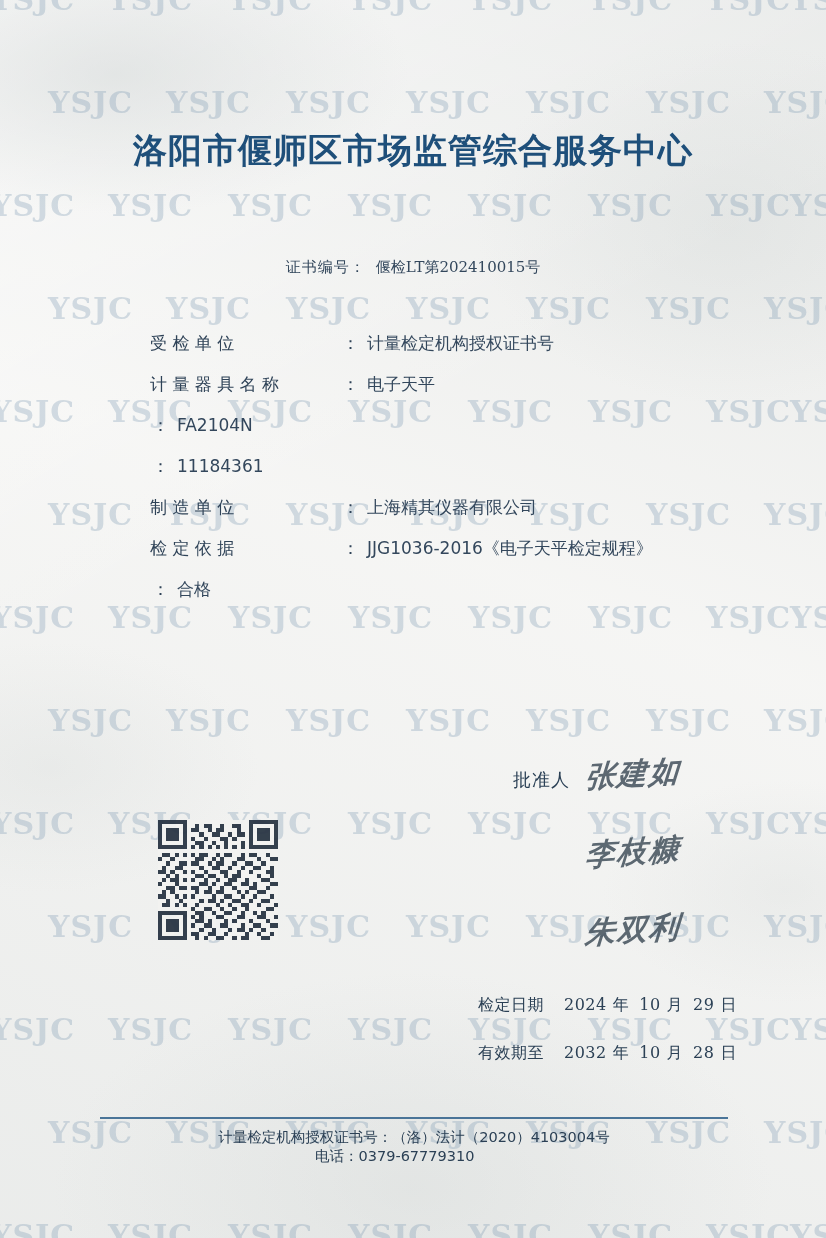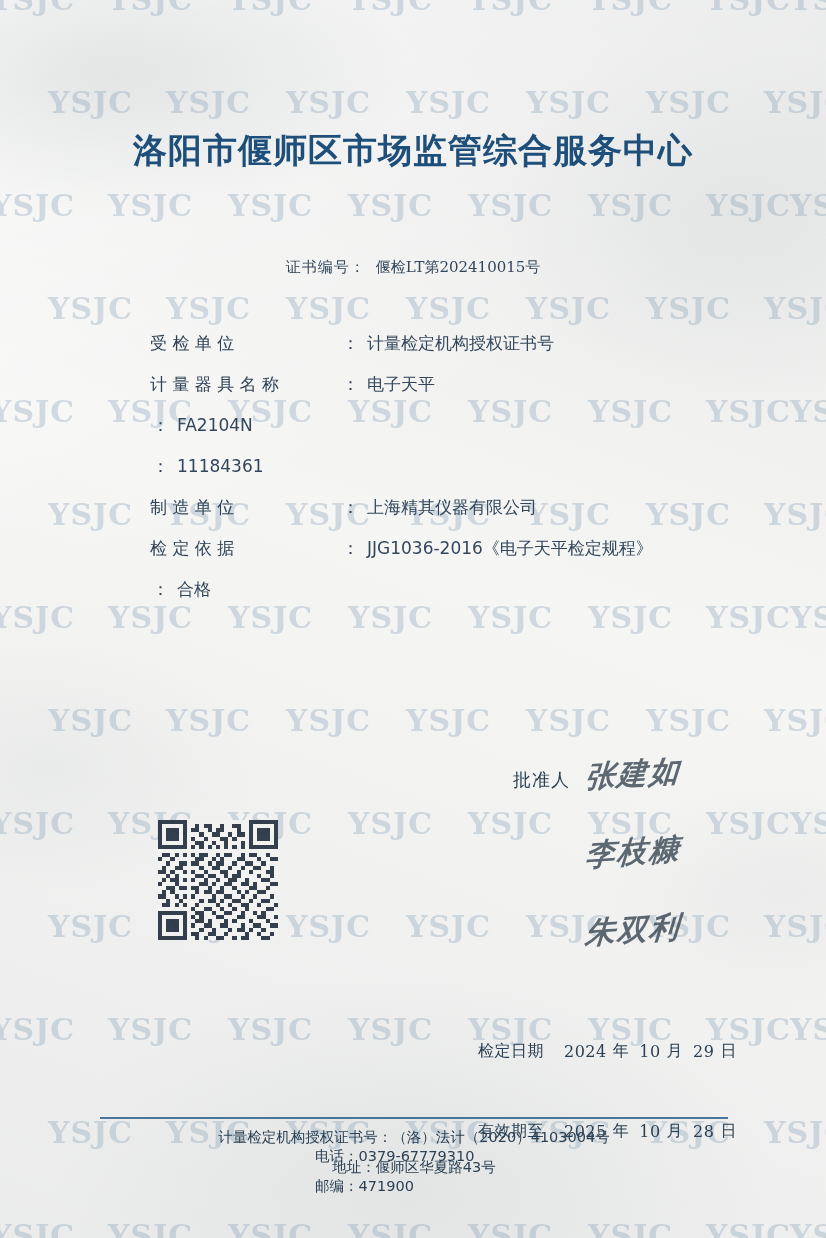--- a/index.html
+++ b/index.html
@@ -190,25 +190,24 @@
   .date-block {
     position: absolute;
     left: 478px;
     top: 995px;
     width: 320px;
     color: #2b4055;
     font-family: "DejaVu Sans", sans-serif;
   }
   .date-row {
     display: flex;
-    align-items: center;
+    align-items: flex-start;
     height: 48px;
     font-size: 16px;
     letter-spacing: 0.5px;
-    margin-top: 32px;
   }
   .date-label { margin-right: 14px; }
   .date-num { font-family: "DejaVu Serif", serif; margin: 0 6px; }
   .date-unit { margin-right: 4px; }
 
   
   #footer-rule {
     position: absolute;
     left: 100px;
     top: 1117px;
@@ -621,36 +620,32 @@
           <span class="date-label">检定日期</span>
           <span class="date-num">2024</span>
           <span class="date-unit">年</span>
           <span class="date-num">10</span>
           <span class="date-unit">月</span>
           <span class="date-num">29</span>
           <span class="date-unit">日</span>
         </div>
         <div class="date-row">
           <span class="date-label">有效期至</span>
-          <span class="date-num">2025</span>
+          <span class="date-num">2032</span>
           <span class="date-unit">年</span>
           <span class="date-num">10</span>
           <span class="date-unit">月</span>
           <span class="date-num">28</span>
           <span class="date-unit">日</span>
         </div>
       </div>
 
     <div id="footer-rule"></div>
 
     <div class="footer">
       <div class="footer-row">
         <div class="footer-left">计量检定机构授权证书号：（洛）法计（2020）4103004号</div>
         <div class="footer-right">电话：0379-67779310</div>
       </div>
-      <div class="footer-row">
-        <div class="footer-left">地址：偃师区华夏路43号</div>
-        <div class="footer-right">邮编：471900</div>
-      </div>
     </div>
 
   </div>
 </div>
 
 </body></html>

